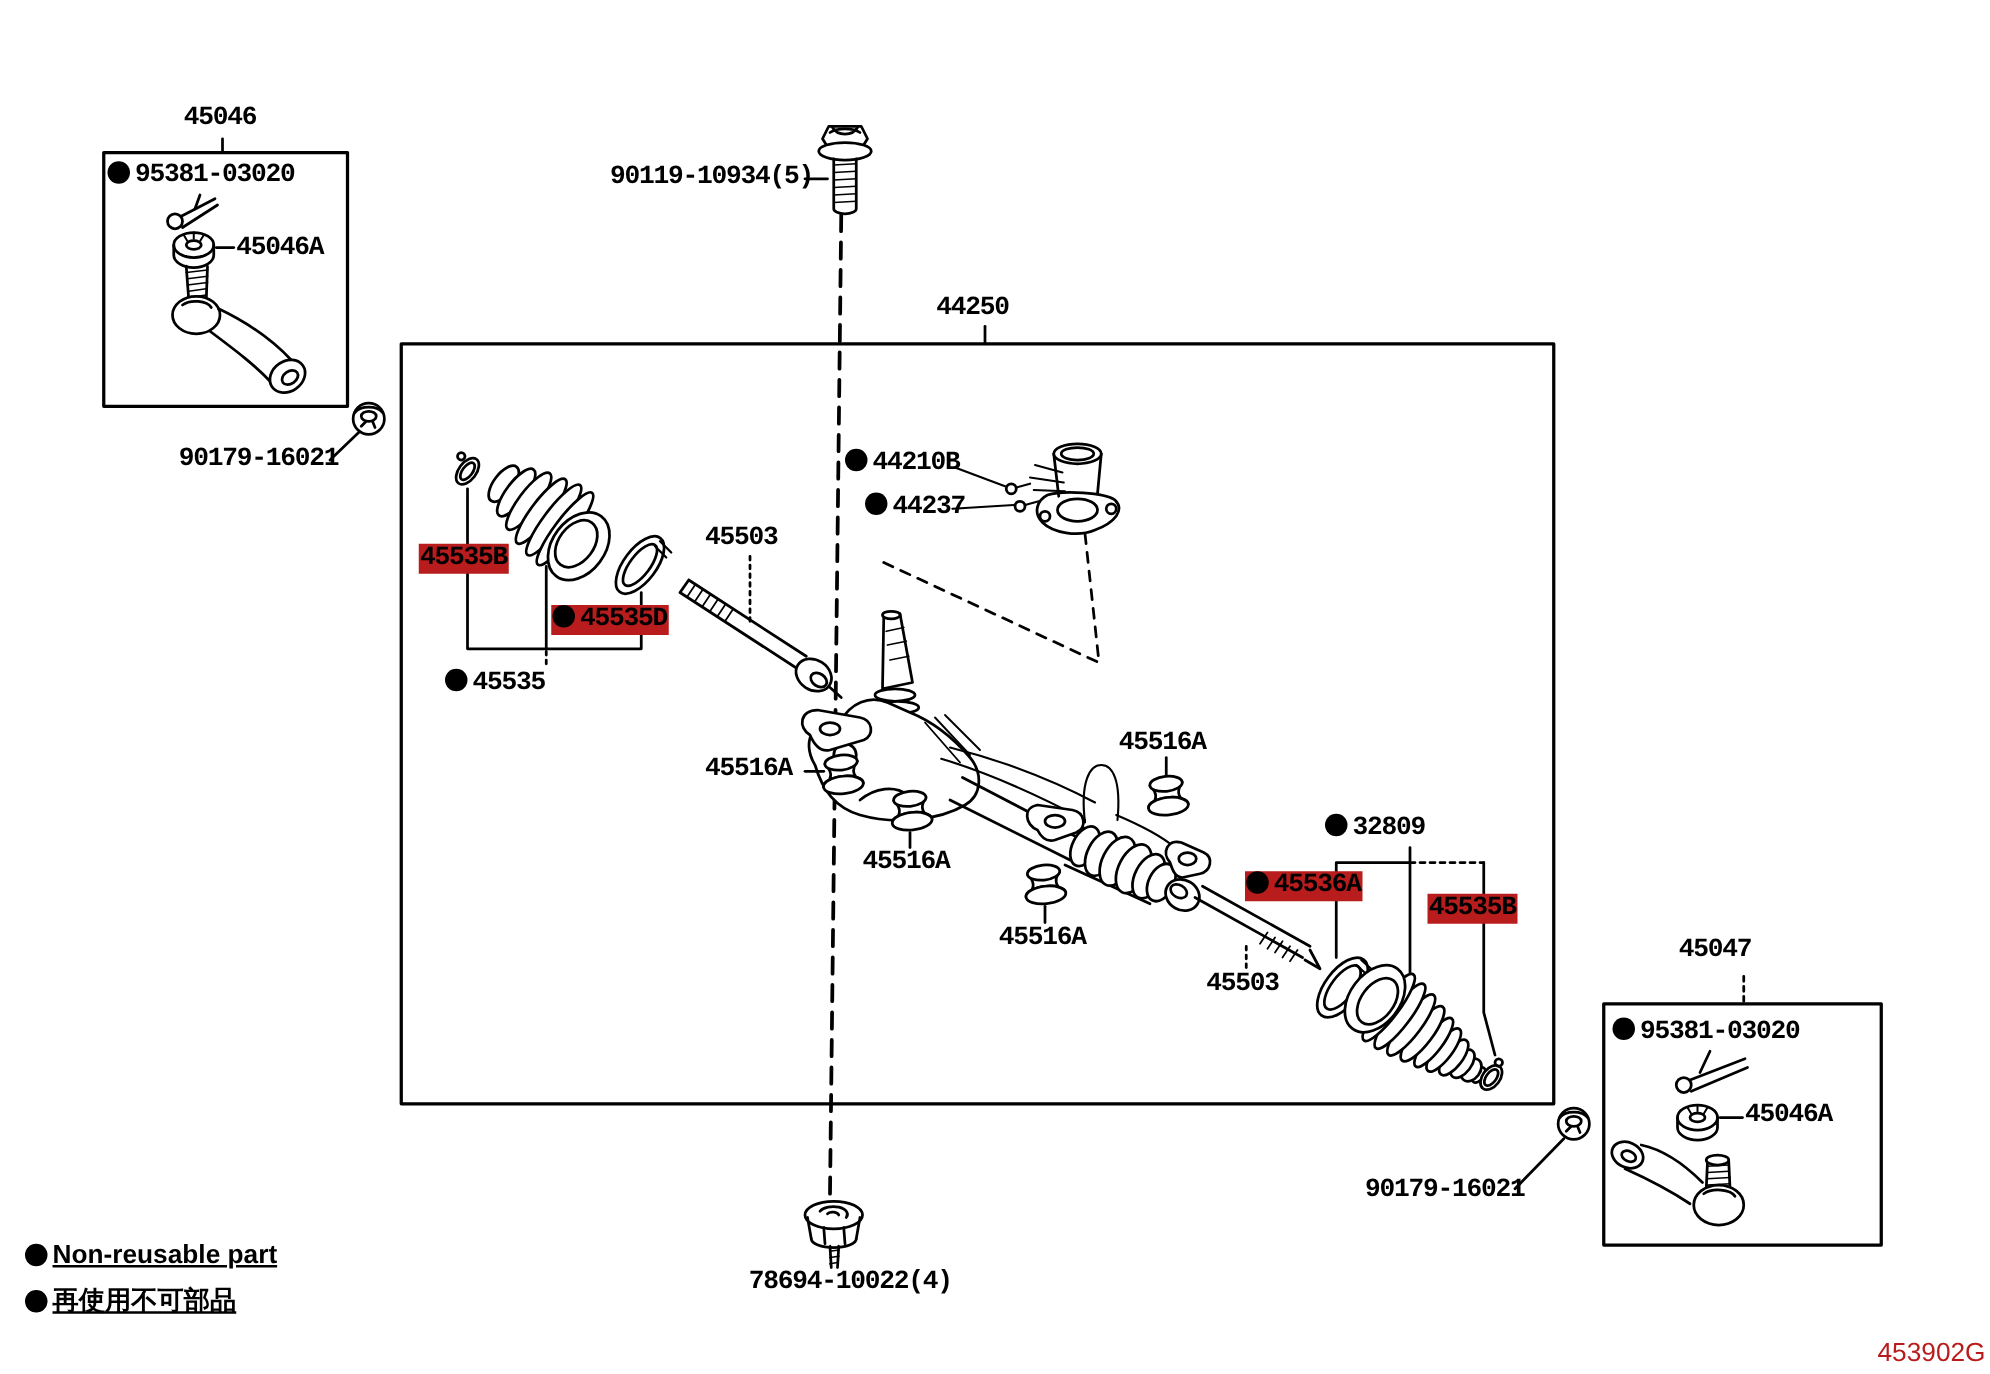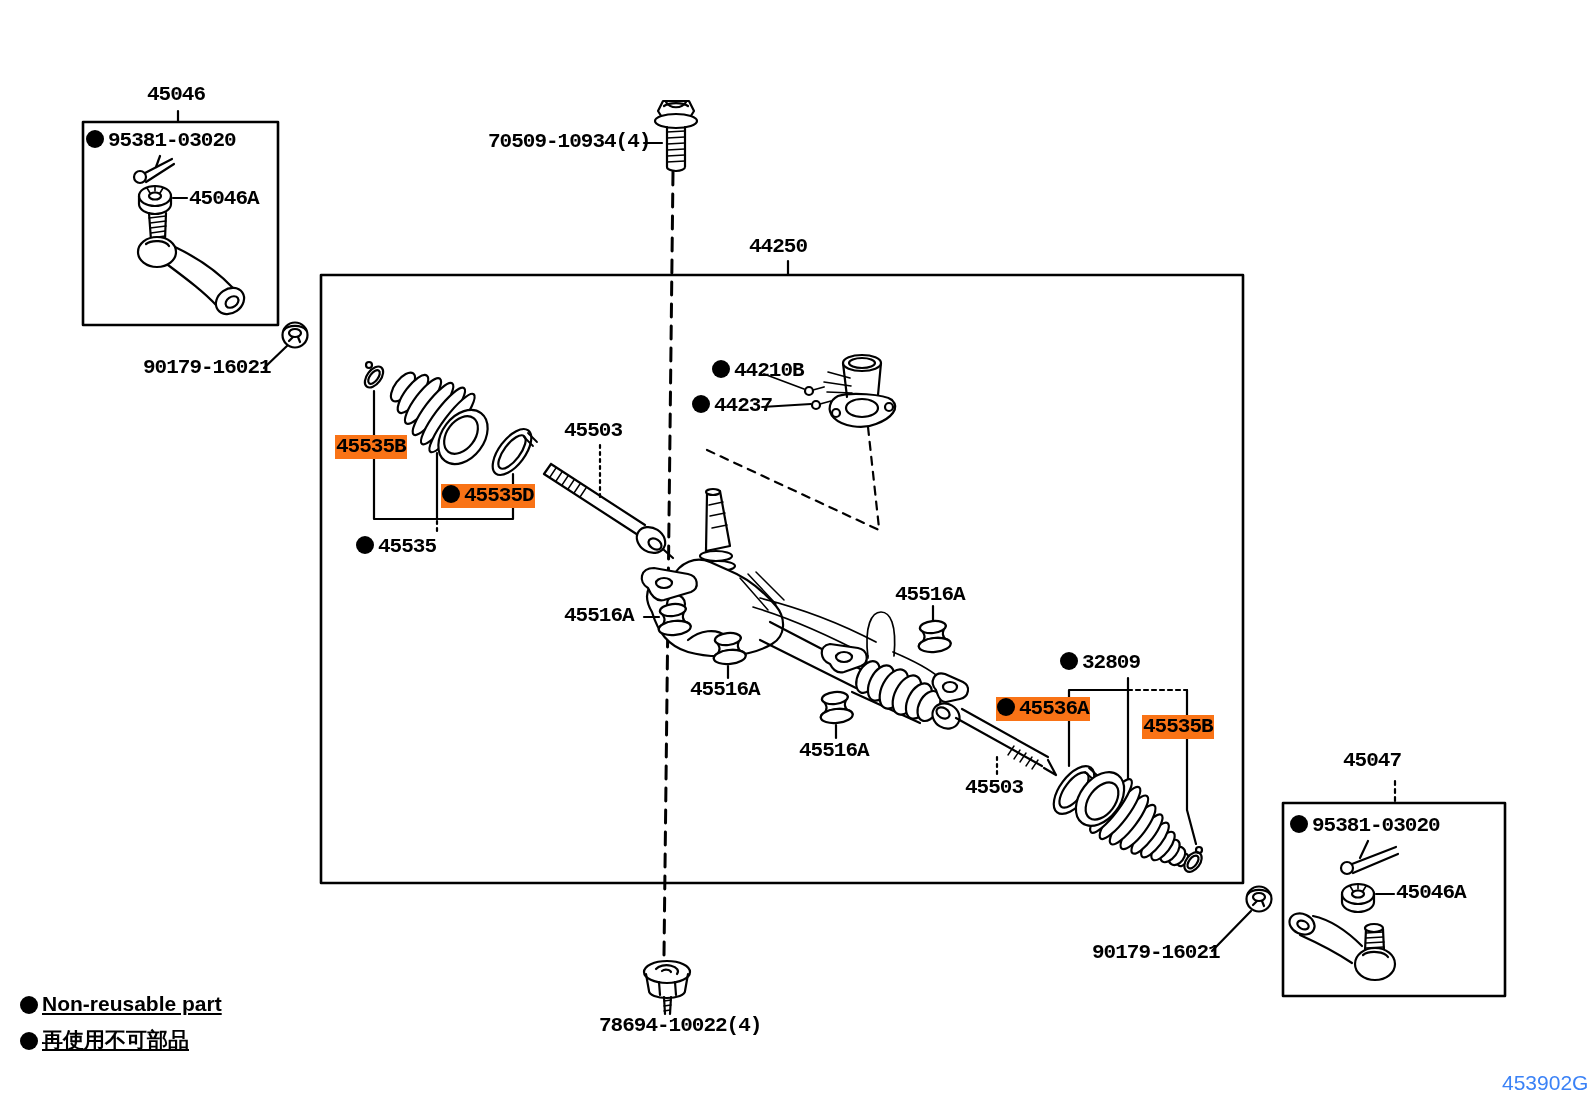--- a/index.html
+++ b/index.html
@@ -1,27 +1,27 @@
 <!DOCTYPE html>
 <html><head>
 <meta charset="utf-8">
 <style>
   html,body{margin:0;padding:0;background:#fff;}
   .stage{position:relative;width:1592px;height:1099px;background:#ffffff;overflow:hidden;
          font-family:"Liberation Mono", monospace;}
   .art{position:absolute;left:0;top:0;}
   .lbl{position:absolute;font:bold 21px "Liberation Mono", monospace;letter-spacing:-1px;
        color:#000;white-space:nowrap;line-height:24px;}
-  .lbl.bg{background:#f97316;padding:0 1px;}
+  .lbl.bg{background:#b91c1c;padding:0 1px;}
   .bullet{display:inline-block;width:18px;height:18px;border-radius:50%;background:#000;
           margin-right:4px;vertical-align:-2px;}
   .legend-line{position:absolute;font:bold 21px "Liberation Sans", sans-serif;color:#000;
                white-space:nowrap;text-decoration:underline;}
   .legend-line .bullet{vertical-align:-3px;}
-  .fig-code{position:absolute;font:21px "Liberation Sans", sans-serif;color:#3b82f6;}
+  .fig-code{position:absolute;font:21px "Liberation Sans", sans-serif;color:#b91c1c;}
 </style>
 </head>
 <body>
 
 <div class="stage">
 
 <svg class="art" width="1592" height="1099" viewBox="0 0 1592 1099" stroke="#000" fill="none" stroke-width="2.2" stroke-linecap="round" stroke-linejoin="round">
 
   <defs>
     <g id="grommet">
@@ -255,25 +255,25 @@
 </svg>
 
 <div class="lbl" style="left:147px;top:83px">45046</div>
 
 <div class="lbl" style="left:86px;top:129px"><span class="bullet"></span><span>95381-03020</span></div>
 
 <div class="lbl" style="left:189px;top:187px">45046A</div>
 
 <div class="lbl" style="left:143px;top:356px">90179-16021</div>
 
-<div class="lbl" style="left:488px;top:130px">70509-10934(4)</div>
+<div class="lbl" style="left:488px;top:130px">90119-10934(5)</div>
 
 <div class="lbl" style="left:749px;top:235px">44250</div>
 
-<div class="lbl" style="left:712px;top:359px"><span class="bullet"></span><span>44210B</span></div>
+<div class="lbl" style="left:676px;top:359px"><span class="bullet"></span><span>44210B</span></div>
 
 <div class="lbl" style="left:692px;top:394px"><span class="bullet"></span><span>44237</span></div>
 
 <div class="lbl bg" style="left:335px;top:435px">45535B</div>
 
 <div class="lbl bg" style="left:441px;top:484px"><span class="bullet"></span><span>45535D</span></div>
 
 <div class="lbl" style="left:356px;top:535px"><span class="bullet"></span><span>45535</span></div>
 
 <div class="lbl" style="left:564px;top:419px">45503</div>

